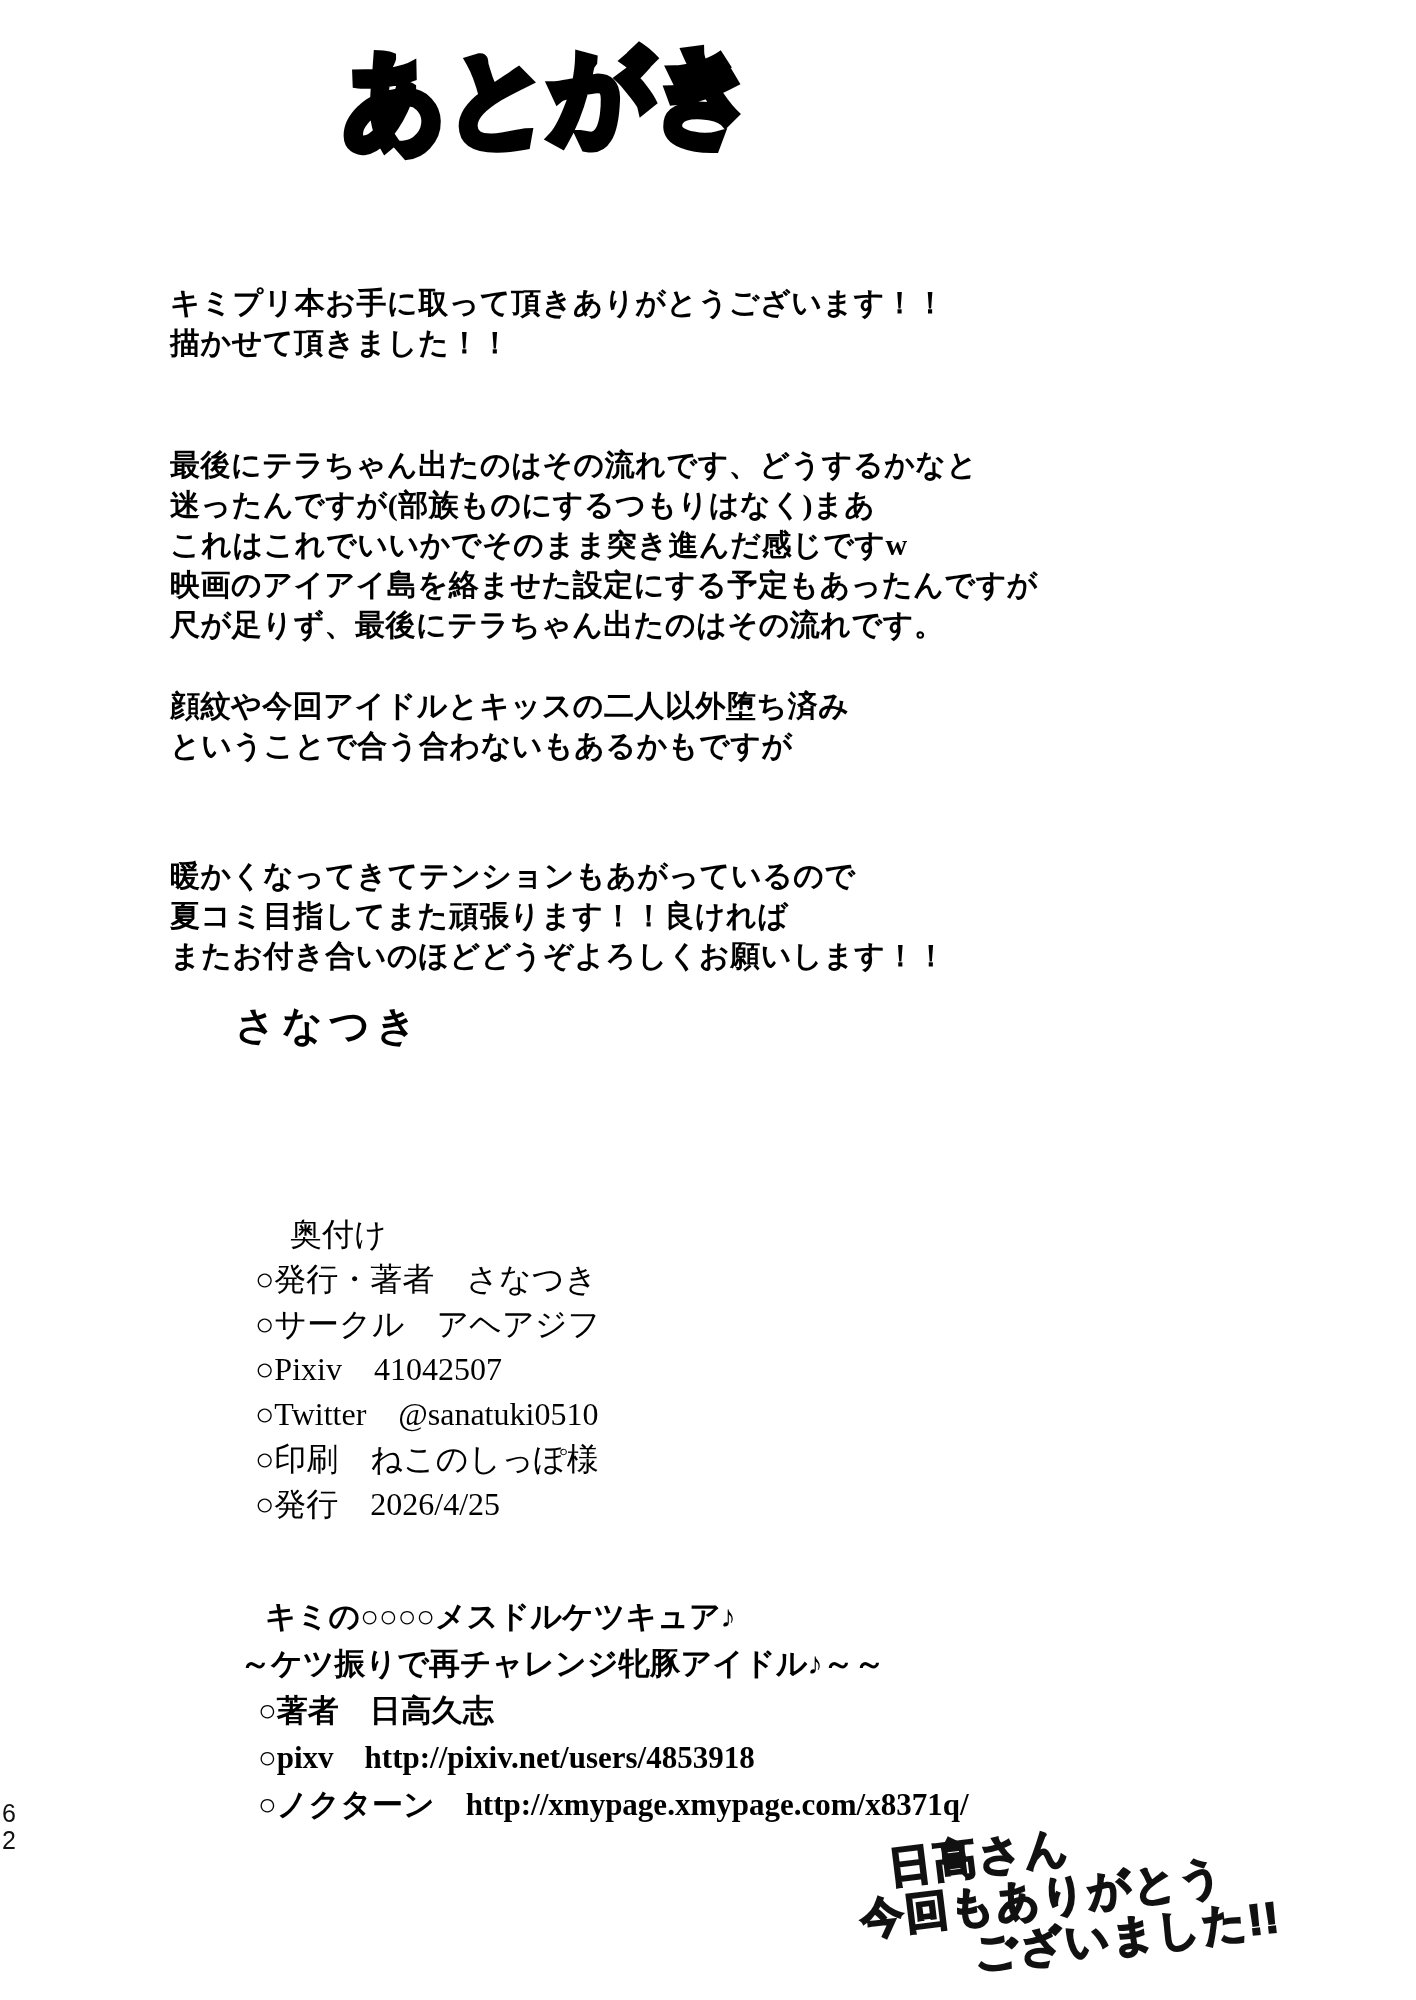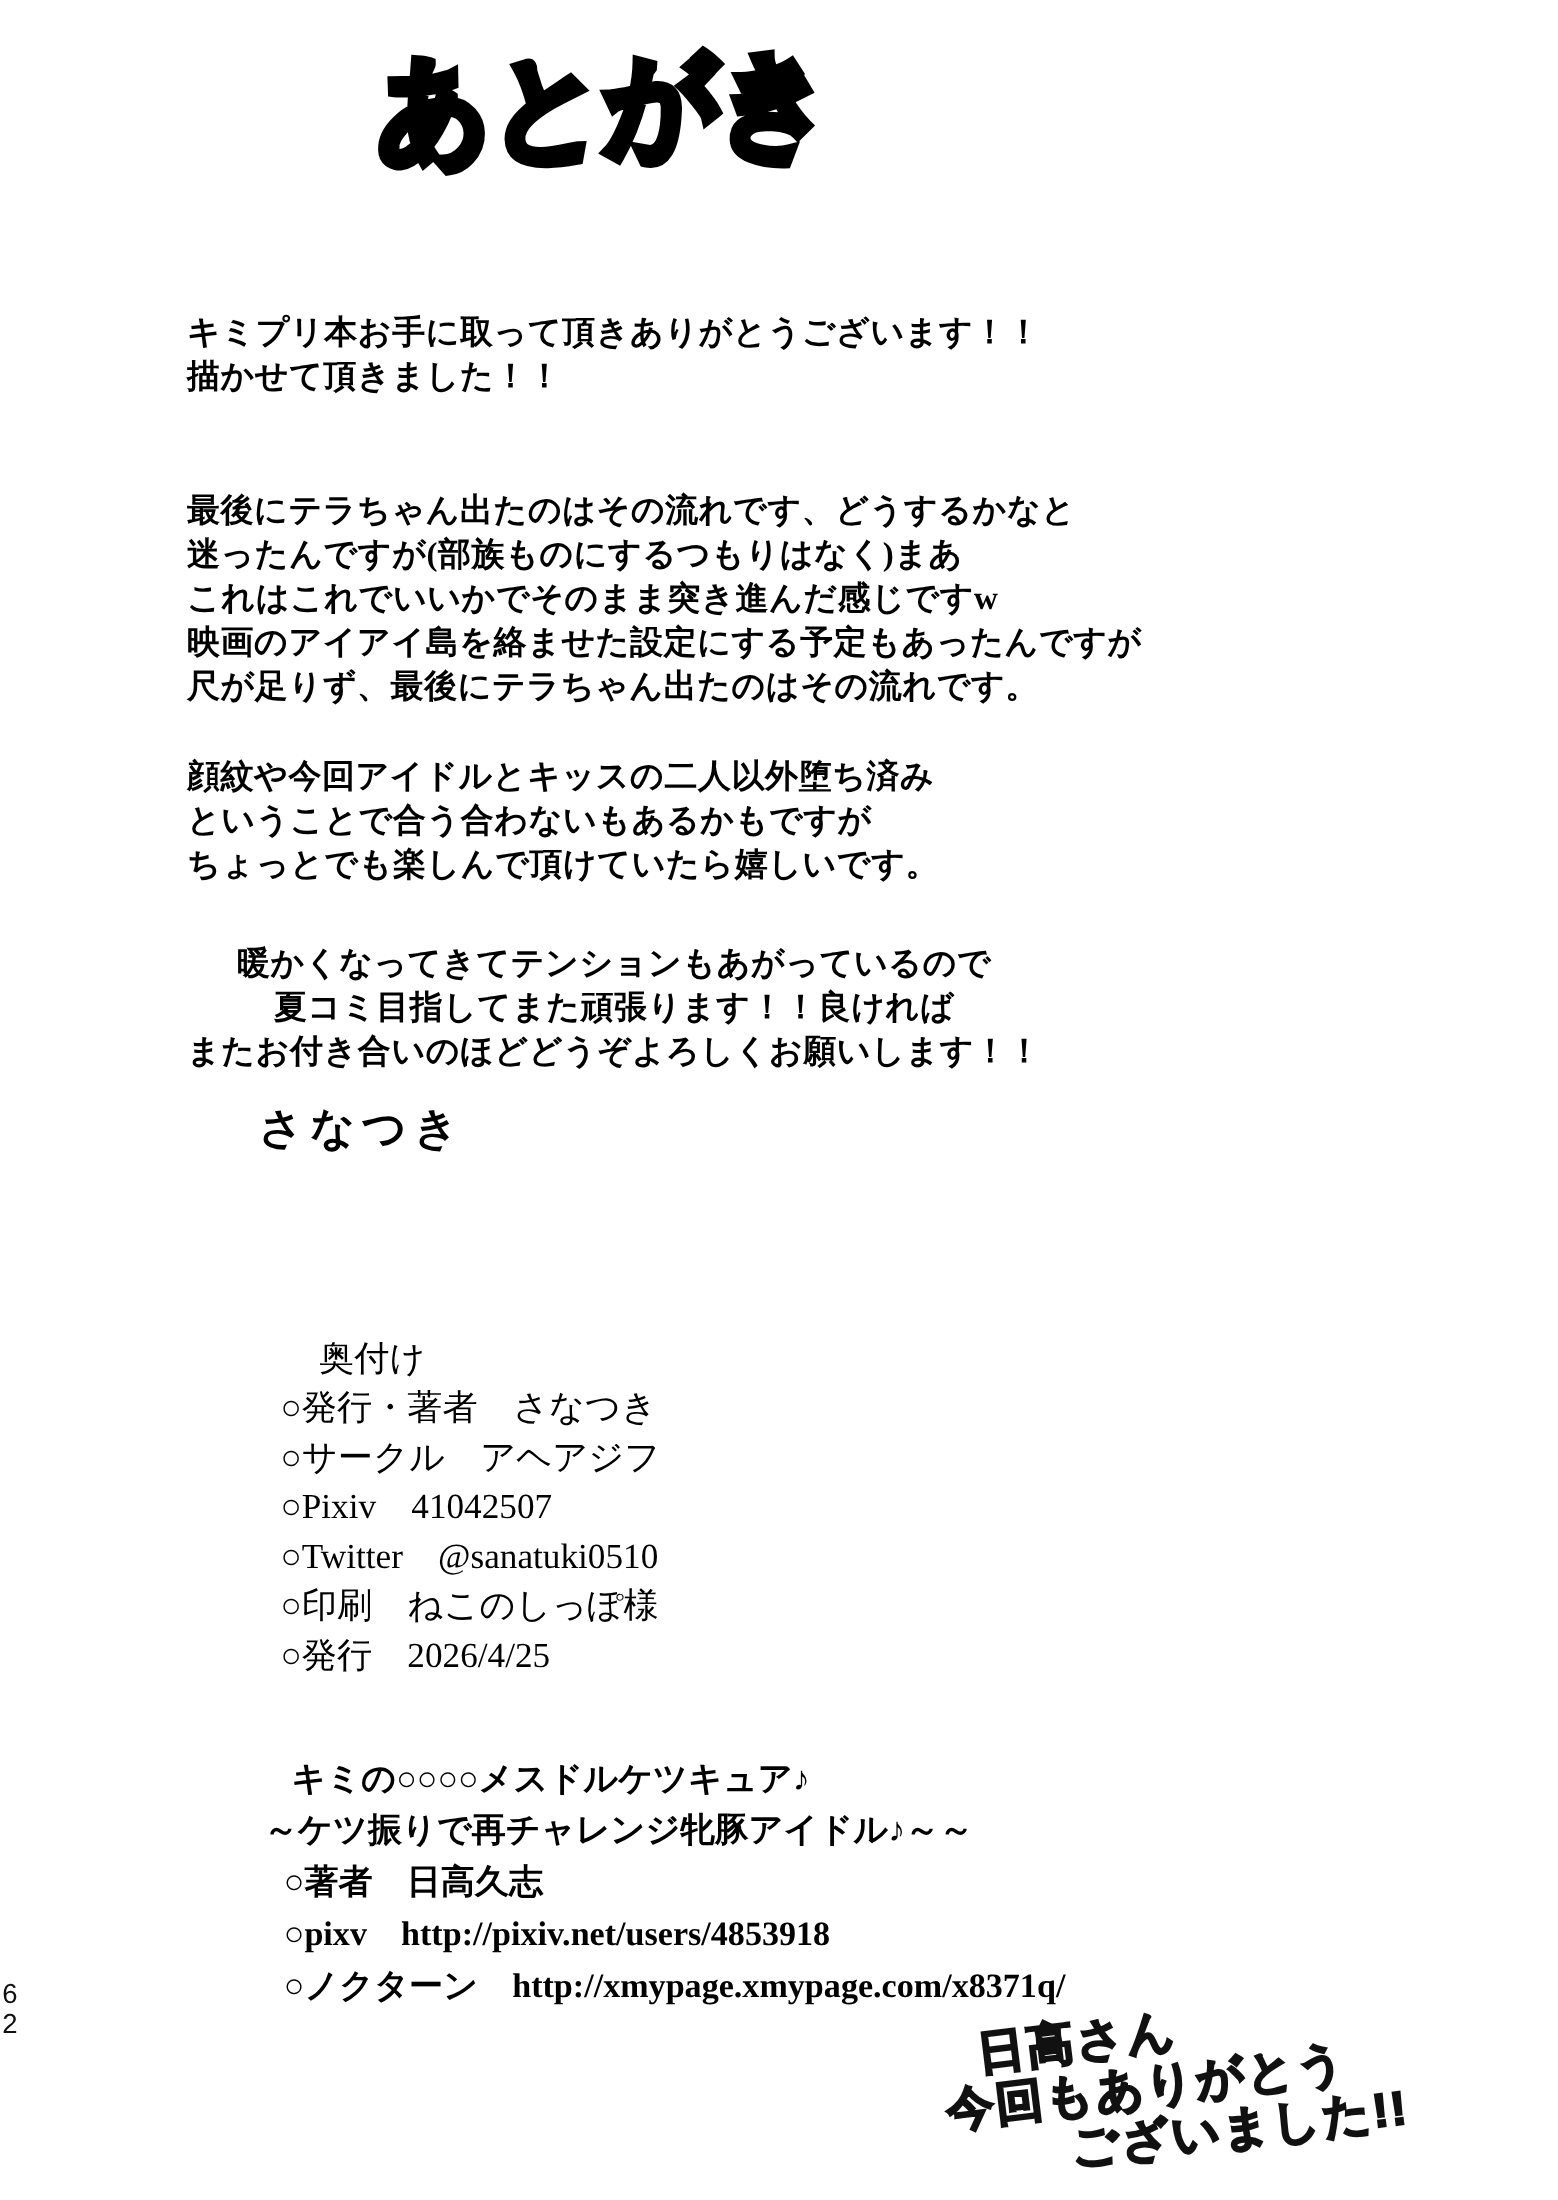--- a/index.html
+++ b/index.html
@@ -39,21 +39,21 @@
     left: 170px;
     font-weight: bold;
     font-size: 30px;
     line-height: 40px;
     letter-spacing: 0.5px;
     white-space: nowrap;
   }
   .para-1 { top: 283px; }
   .para-2 { top: 445px; }
   .para-3 { top: 686px; }
-  .para-4 { top: 856px; text-align: center; }
+  .para-4 { top: 856px; }
 
   .signature {
     position: absolute;
     left: 235px;
     top: 998px;
     font-weight: bold;
     font-size: 40px;
     letter-spacing: 6px;
   }
 
@@ -130,21 +130,20 @@
     <div>最後にテラちゃん出たのはその流れです、どうするかなと</div>
     <div>迷ったんですが(部族ものにするつもりはなく)まあ</div>
     <div>これはこれでいいかでそのまま突き進んだ感じですw</div>
     <div>映画のアイアイ島を絡ませた設定にする予定もあったんですが</div>
     <div>尺が足りず、最後にテラちゃん出たのはその流れです。</div>
   </div>
 
   <div class="para para-3">
     <div>顔紋や今回アイドルとキッスの二人以外堕ち済み</div>
     <div>ということで合う合わないもあるかもですが</div>
-    <div>ちょっとでも楽しんで頂けていたら嬉しいです。</div>
   </div>
 
   <div class="para para-4">
     <div>暖かくなってきてテンションもあがっているので</div>
     <div>夏コミ目指してまた頑張ります！！良ければ</div>
     <div>またお付き合いのほどどうぞよろしくお願いします！！</div>
   </div>
 
   <div class="signature">さなつき</div>
 

